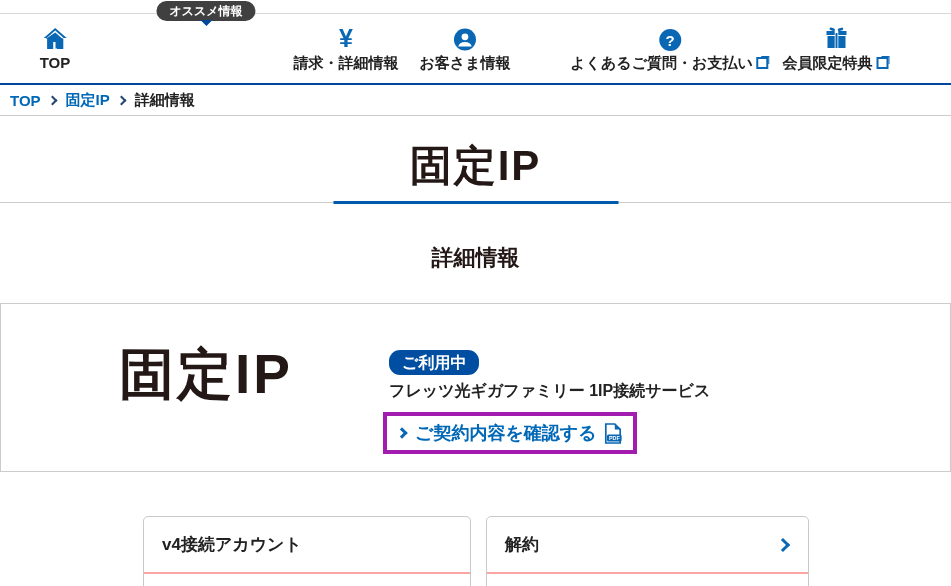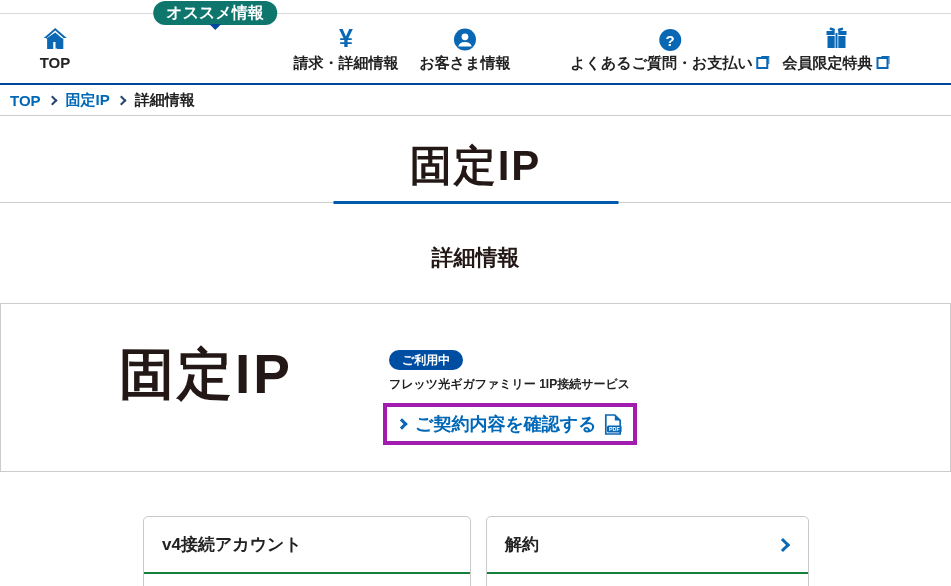--- a/index.html
+++ b/index.html
@@ -19,22 +19,22 @@
   .icon-blue { fill:#0a67b4; }
   .yen-glyph { font-size:25px; font-weight:bold; color:#0a67b4; line-height:1; }
   .q-circle { width:22px; height:22px; border-radius:50%; background:#0a67b4; color:#fff;
               font-size:15px; font-weight:bold; display:flex; align-items:center; justify-content:center; }
   .ext-icon { position:relative; width:13px; height:13px; margin-left:4px; display:inline-block; }
   .ext-icon::before { content:""; position:absolute; top:0; right:0; width:8px; height:8px; background:#0a67b4; }
   .ext-icon::after  { content:""; position:absolute; bottom:0; left:0; width:8px; height:8px;
                       background:#fff; border:2px solid #0a67b4; }
 
   
-  .reco-badge { position:absolute; top:1px; left:215px; transform:translateX(-50%); z-index:3;
-                background:#0f766e; color:#fff; font-size:16px; font-weight:bold;
+  .reco-badge { position:absolute; top:1px; left:206px; transform:translateX(-50%); z-index:3;
+                background:#404040; color:#fff; font-size:12px; font-weight:bold;
                 padding:4px 13px; border-radius:12px; white-space:nowrap; line-height:1; }
   .reco-badge::after { content:""; position:absolute; left:50%; bottom:-5px; transform:translateX(-50%);
                        border-left:6px solid transparent; border-right:6px solid transparent;
                        border-top:6px solid #00479d; }
 
   
   .breadcrumb { position:absolute; top:85px; left:0; width:951px; height:31px; background:#fff;
                 border-bottom:1px solid #ccc; display:flex; align-items:center; padding-left:10px; }
   .bc-link { color:#0068b7; font-size:15px; font-weight:bold; cursor:pointer; }
   .bc-current { color:#222; font-size:15px; font-weight:bold; }
@@ -49,37 +49,37 @@
                      width:285px; height:3px; background:#005bac; }
   .page-subtitle { position:absolute; top:243px; left:0; width:951px; text-align:center;
                    font-size:22px; font-weight:bold; color:#231815; }
 
   
   .svc-card { position:absolute; top:303px; left:0; width:951px; height:169px;
               background:#fff; border:1px solid #ccc; }
   .svc-name { position:absolute; top:42px; left:118px; font-size:55px; font-weight:900;
               letter-spacing:3px; color:#231815; line-height:1.05; }
   .svc-col { position:absolute; top:46px; left:388px; }
-  .status-badge { display:inline-block; background:#004ea2; color:#fff; font-size:12px;
+  .status-badge { display:inline-block; background:#004ea2; color:#fff; font-size:16px;
                   font-weight:bold; padding:3px 13px; border-radius:11px; line-height:1.2; }
-  .svc-plan { margin-top:6px; font-size:12px; font-weight:bold; color:#222; white-space:nowrap; }
+  .svc-plan { margin-top:6px; font-size:16px; font-weight:bold; color:#222; white-space:nowrap; }
   .contract-box { display:inline-flex; align-items:center; margin-top:10px; margin-left:-6px;
                   border:4px solid #a21caf; background:#fff; padding:5px 11px; cursor:pointer; }
   .chev-r { width:8px; height:8px; border-top:3px solid #0a67b4; border-right:3px solid #0a67b4;
             transform:rotate(45deg); margin-right:9px; flex:0 0 auto; }
   .contract-label { color:#0068b7; font-size:18px; font-weight:bold; white-space:nowrap; }
   .pdf-icon { margin-left:7px; flex:0 0 auto; }
 
   
   .acc-box { position:absolute; top:516px; height:90px; background:#fff;
              border:1px solid #c9c9c9; border-radius:5px 5px 0 0; }
   .acc-box.left { left:143px; width:328px; }
   .acc-box.right { left:486px; width:323px; }
   .acc-header { height:57px; display:flex; align-items:center; justify-content:space-between;
-                padding:0 18px; border-bottom:2px solid #15803d; cursor:pointer; }
+                padding:0 18px; border-bottom:2px solid #fca5a5; cursor:pointer; }
   .acc-title { font-size:17px; font-weight:bold; color:#222; }
   .chev-acc { width:10px; height:10px; border-top:3px solid #0a67b4; border-right:3px solid #0a67b4;
               transform:rotate(45deg); margin-right:2px; }
 </style>
 </head>
 <body>
 
 <div id="page">
 
   <div class="topnav">

